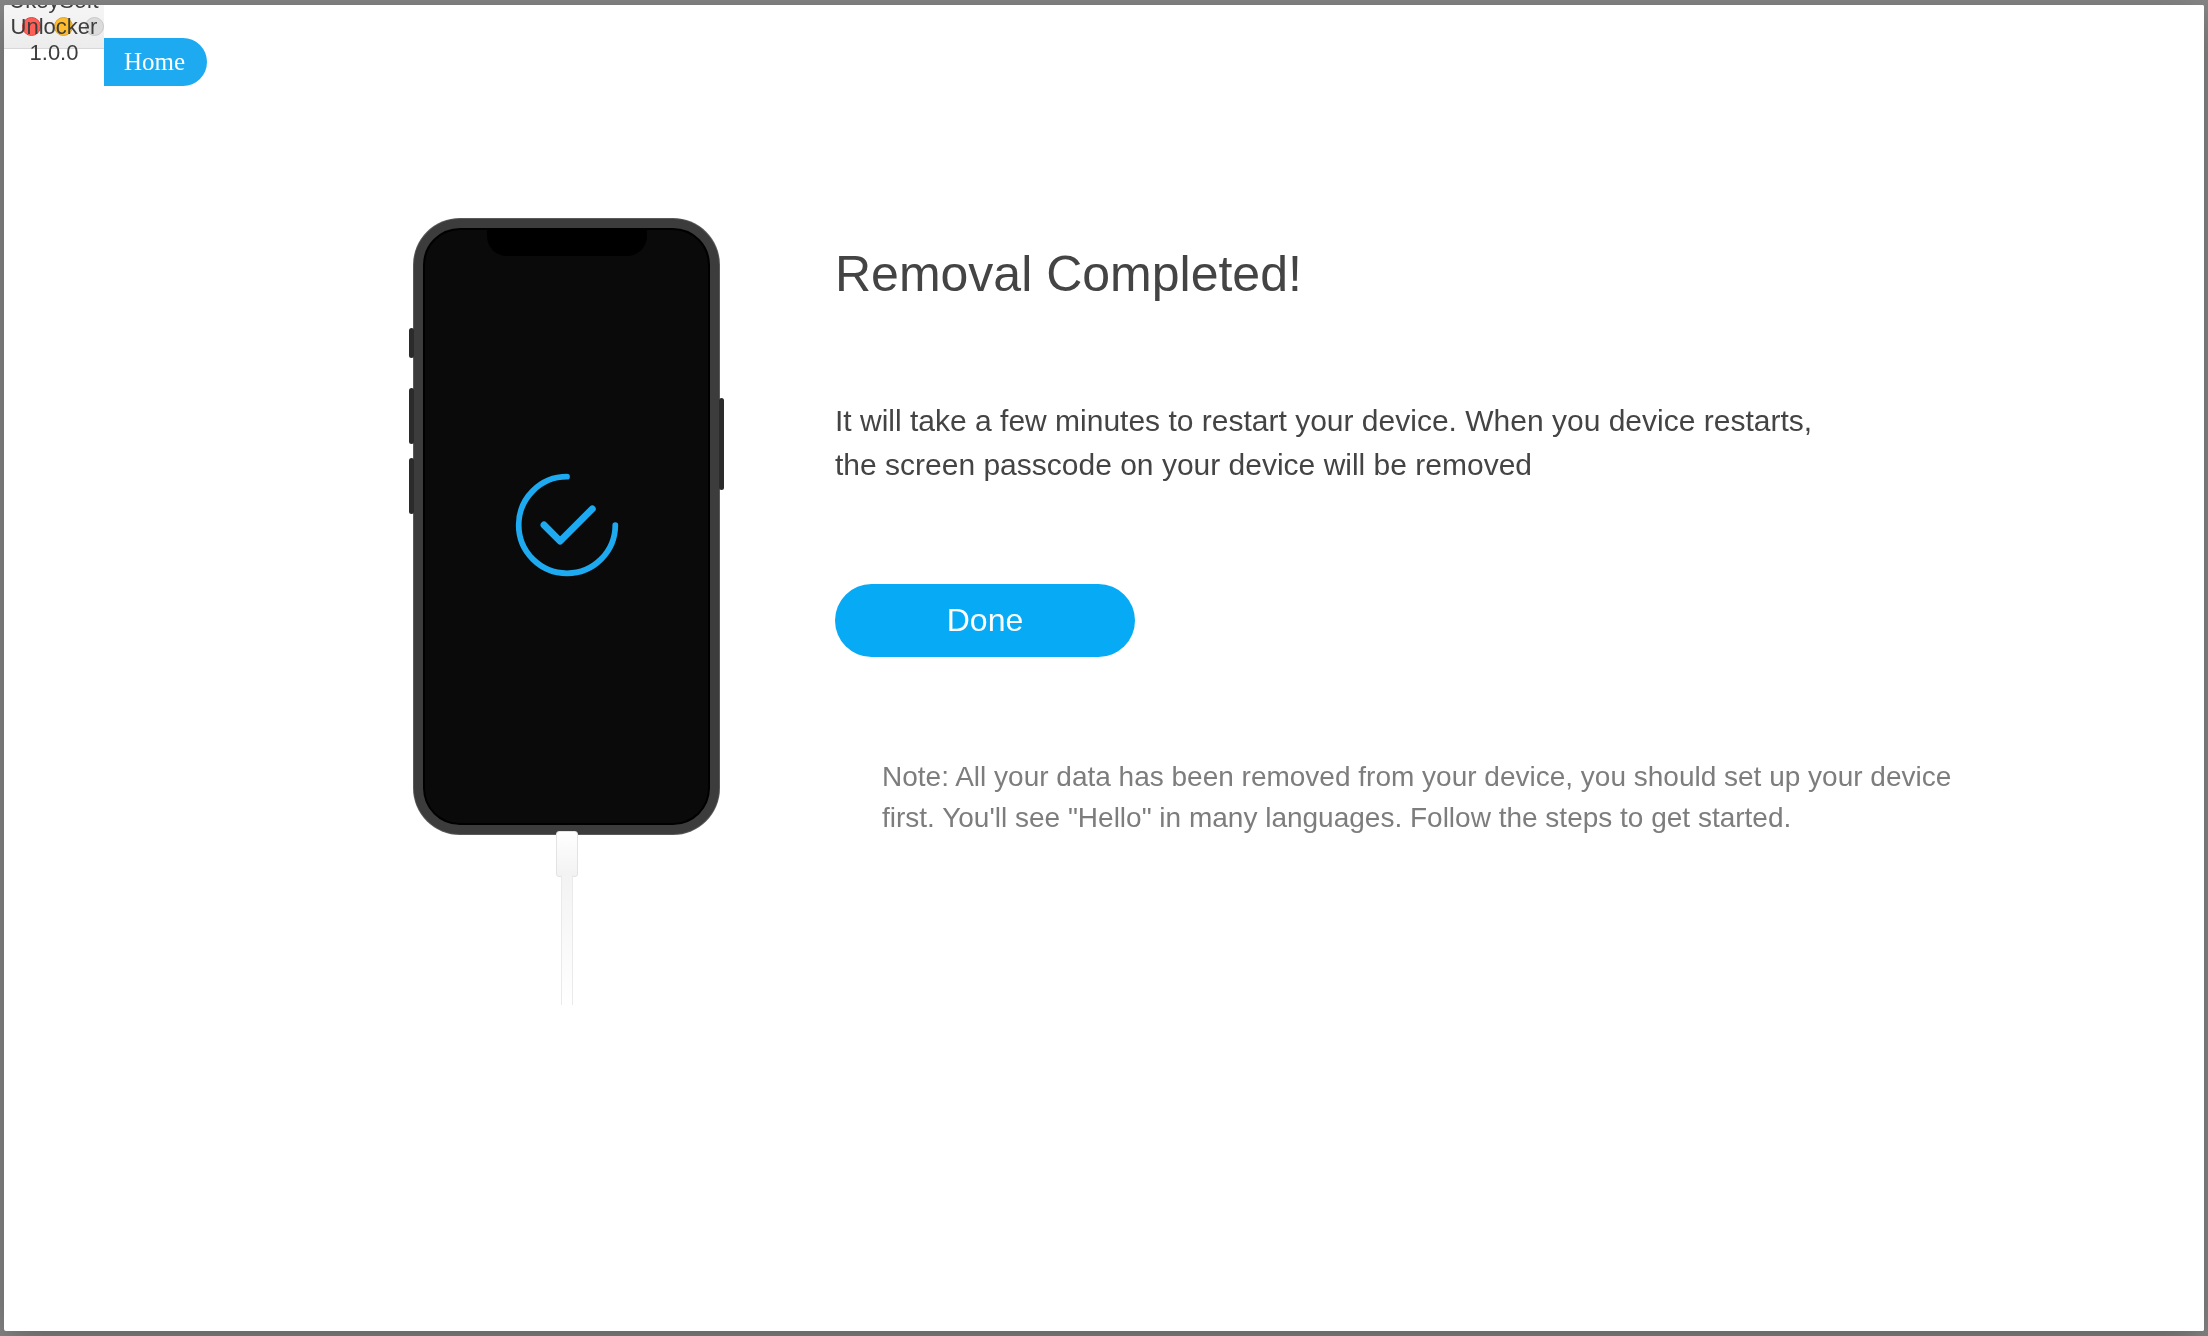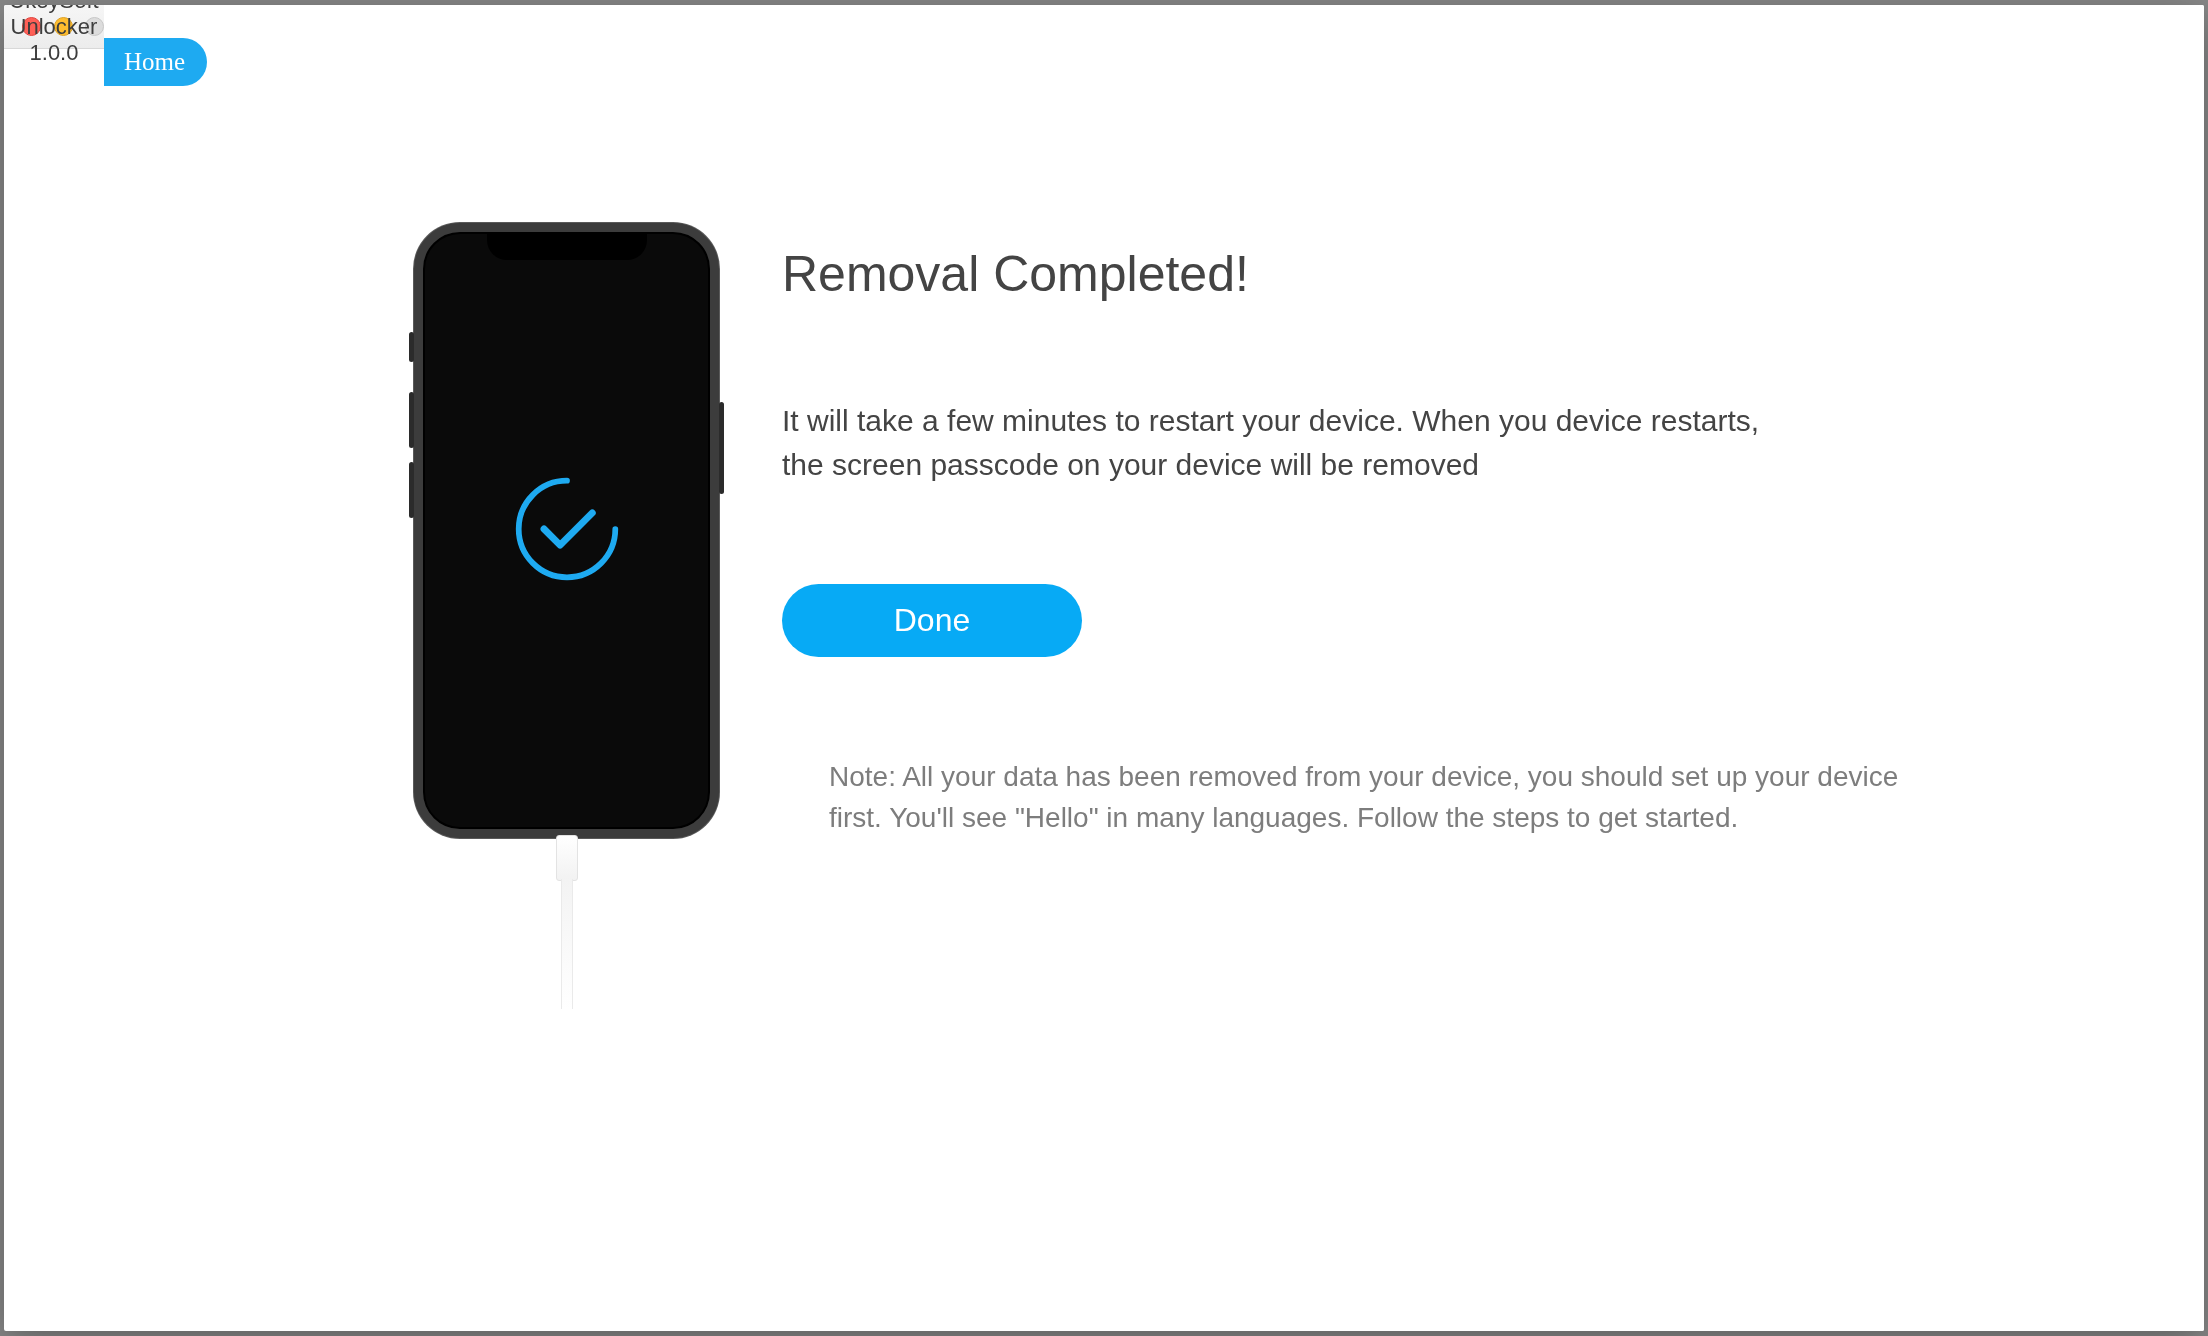--- a/index.html
+++ b/index.html
@@ -74,22 +74,22 @@
       border-radius: 0 24px 24px 0;
       cursor: pointer;
       font-family: Liberation Serif, serif;
     }
     .main-row {
       position: absolute;
       top: 210px;
       left: 310px;
       right: 124px;
       display: flex;
-      gap: 63px;
-      align-items: flex-end;
+      gap: 116px;
+      align-items: center;
     }
     
     .phone-wrap {
       position: relative;
       flex-shrink: 0;
     }
     .phone {
       width: 305px;
       height: 615px;
       background: #0a0a0a;

